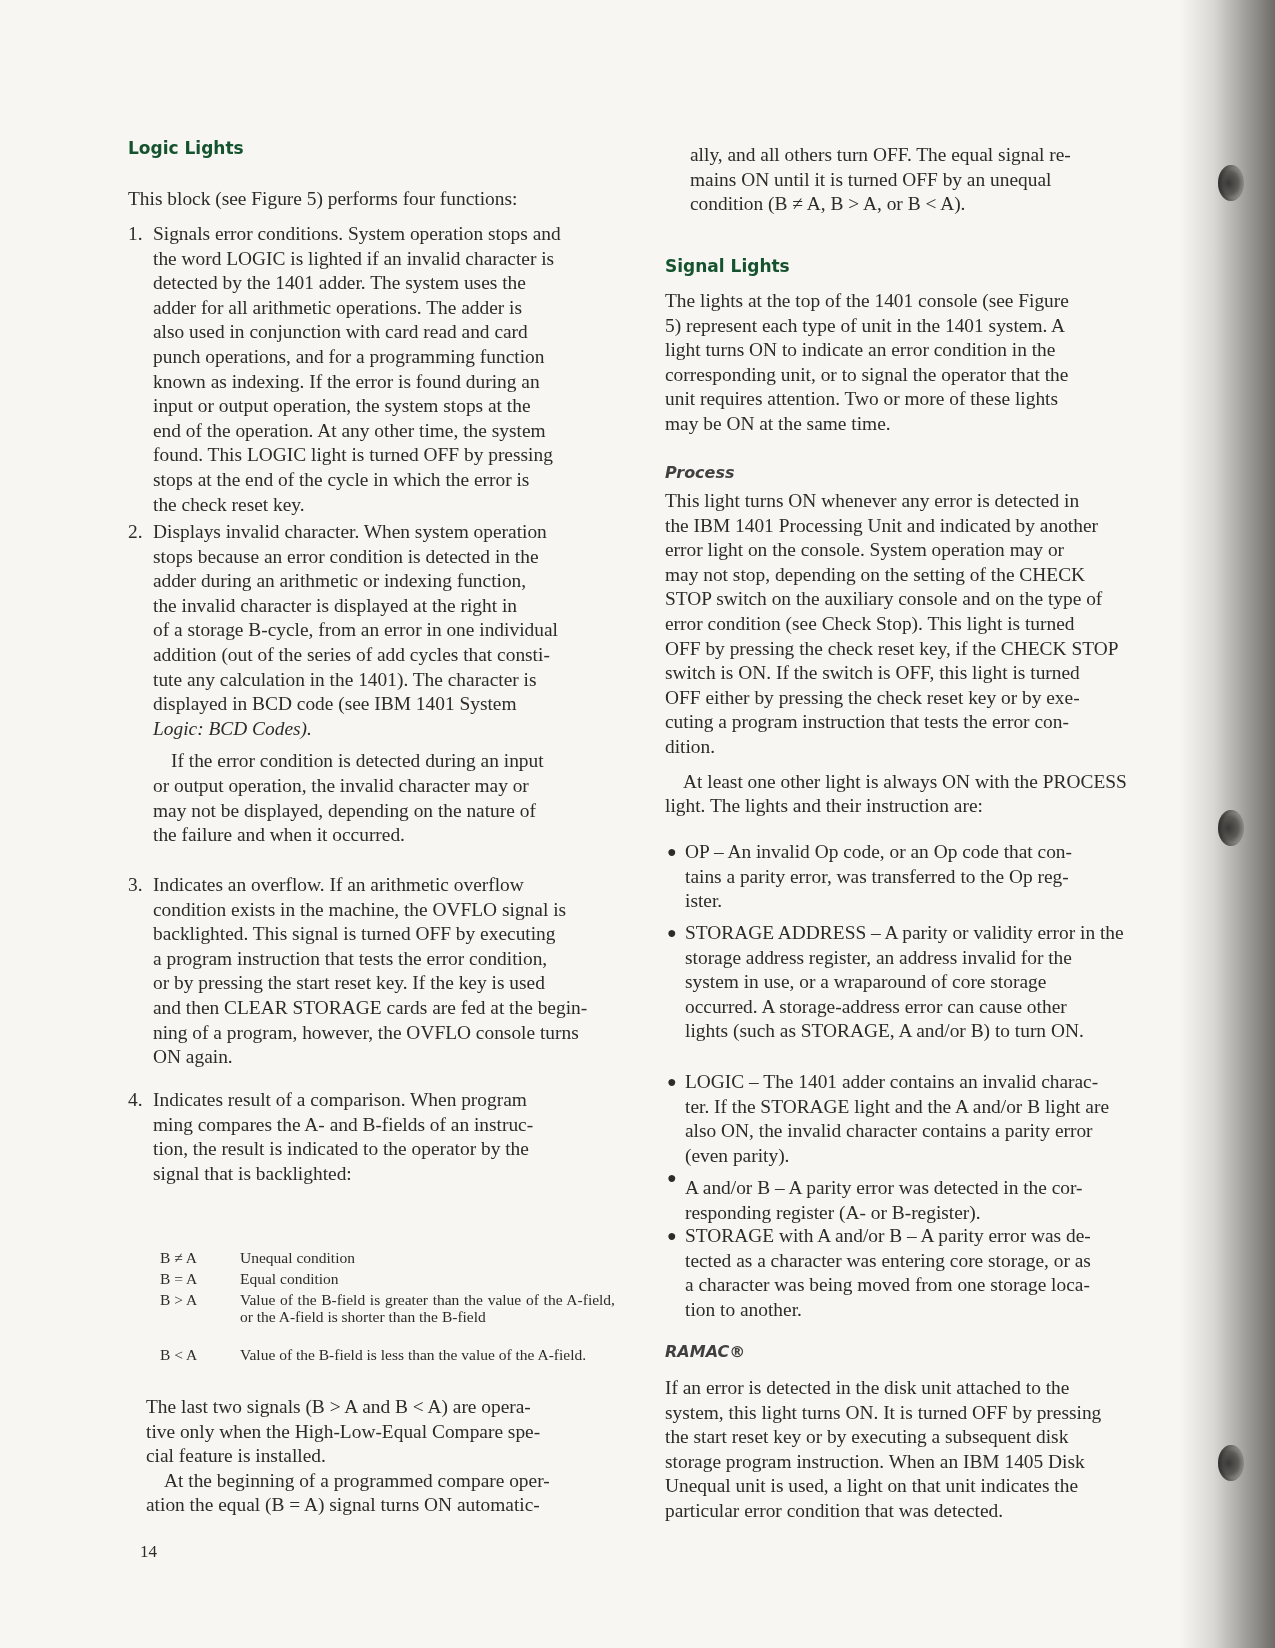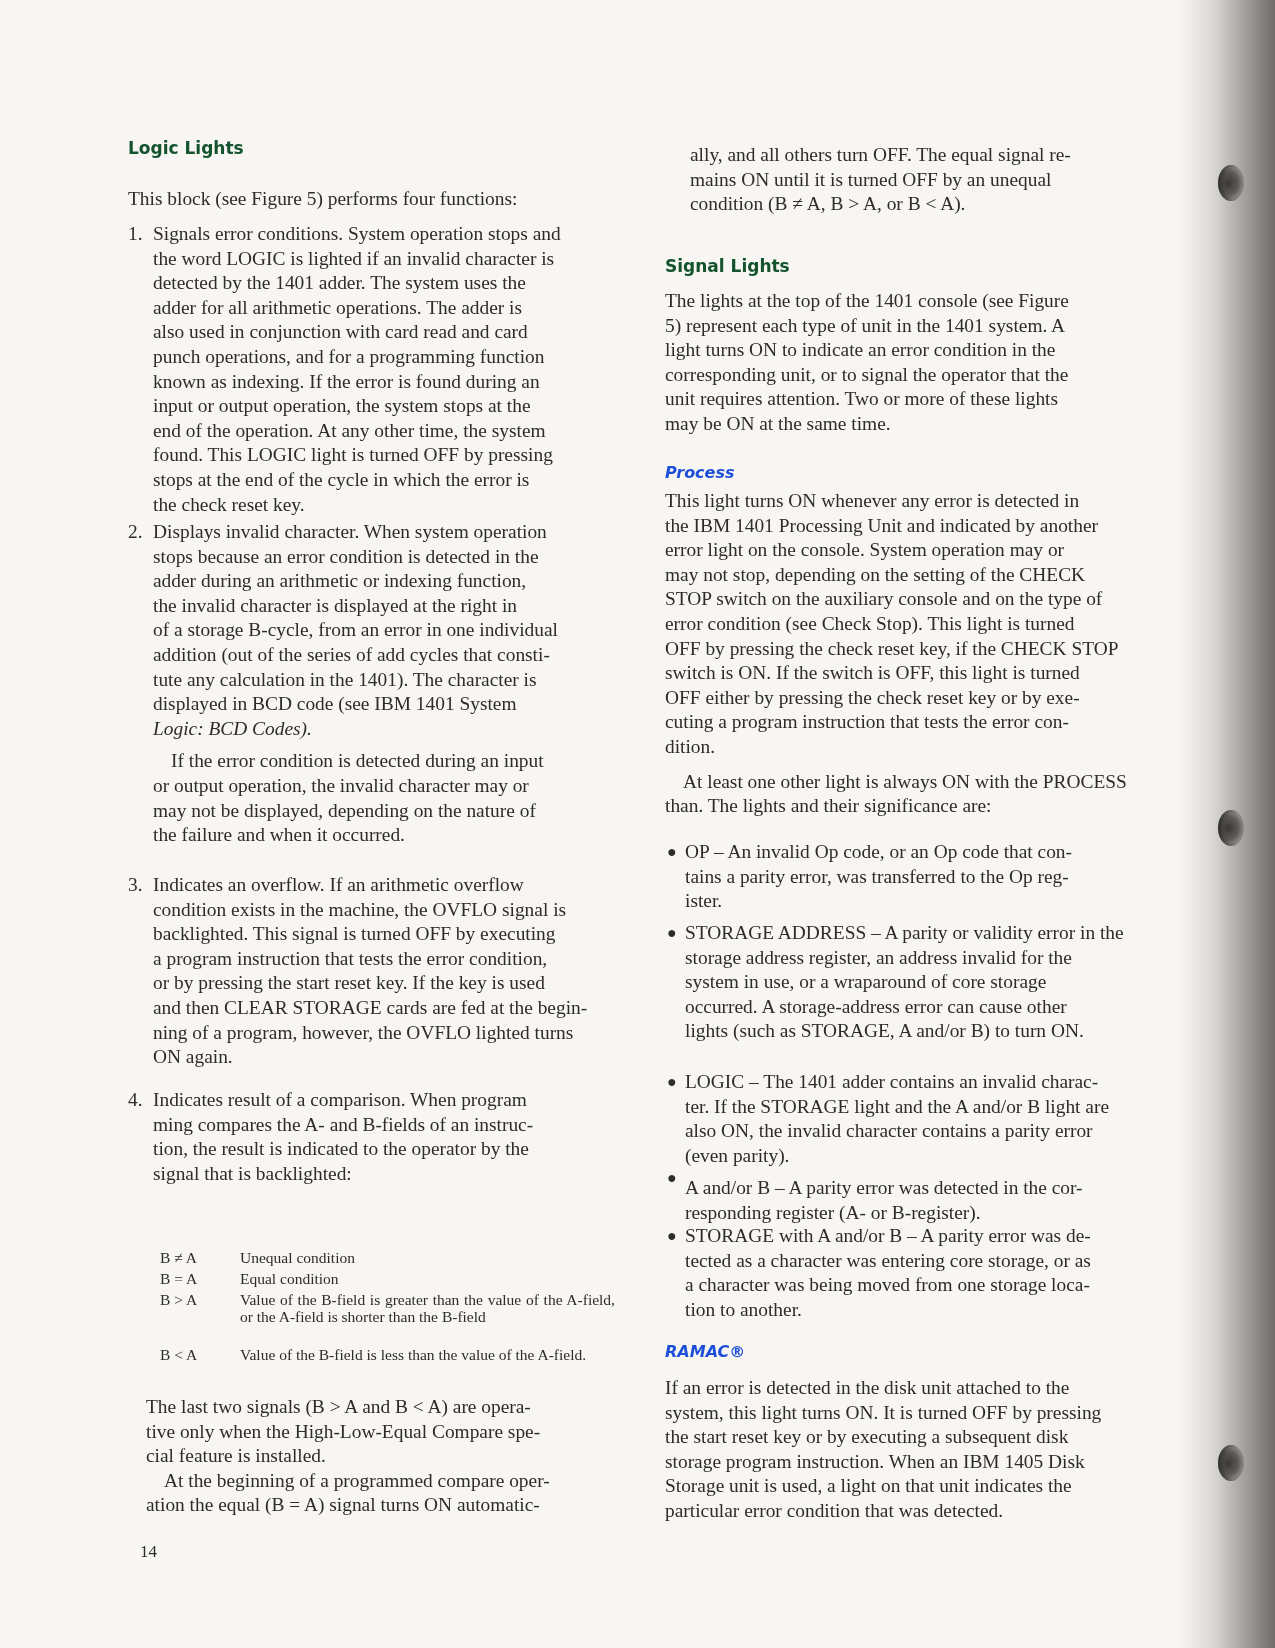--- a/index.html
+++ b/index.html
@@ -22,21 +22,21 @@
   .col-left { left: 128px; width: 498px; }
   .col-right { left: 660px; width: 503px; }
 
   .section-heading {
     font-family: "DejaVu Sans", "Liberation Sans", sans-serif;
     font-weight: bold; font-size: 17px; color: #14532d; margin: 0;
     position: absolute;
   }
   .sub-heading {
     font-family: "DejaVu Sans", "Liberation Sans", sans-serif;
-    font-style: italic; font-size: 16px; color: #1d4ed8; margin: 0; position: absolute;
+    font-style: italic; font-size: 16px; color: #404040; margin: 0; position: absolute;
   }
   .sub-heading.bold { font-weight: bold; }
   .p {
     position: absolute; margin: 0;
     font-size: 19.4px; line-height: 24.6px; text-align: justify;
   }
   .item-num { position: absolute; font-size: 19.4px; line-height: 24.6px; }
   .bullet { position: absolute; font-size: 16px; line-height: 24.6px; }
   .cmp-table { position: absolute; font-size: 15.5px; line-height: 16.5px; }
   .cmp-row { position: absolute; left: 0; width: 460px; }
@@ -91,21 +91,21 @@
   </div>
 
   <span class="item-num" style="top:873px; left:0;">3.</span>
   <div class="p" style="top:873px; left:25px; width:470px;">
     <div>Indicates an overflow. If an arithmetic overflow</div>
     <div>condition exists in the machine, the OVFLO signal is</div>
     <div>backlighted. This signal is turned OFF by executing</div>
     <div>a program instruction that tests the error condition,</div>
     <div>or by pressing the start reset key. If the key is used</div>
     <div>and then CLEAR STORAGE cards are fed at the begin-</div>
-    <div>ning of a program, however, the OVFLO lighted turns</div>
+    <div>ning of a program, however, the OVFLO console turns</div>
     <div>ON again.</div>
   </div>
 
   <span class="item-num" style="top:1088px; left:0;">4.</span>
   <div class="p" style="top:1088px; left:25px; width:470px;">
     <div>Indicates result of a comparison. When program</div>
     <div>ming compares the A- and B-fields of an instruc-</div>
     <div>tion, the result is indicated to the operator by the</div>
     <div>signal that is backlighted:</div>
   </div>
@@ -163,21 +163,21 @@
     <div>may not stop, depending on the setting of the CHECK</div>
     <div>STOP switch on the auxiliary console and on the type of</div>
     <div>error condition (see Check Stop). This light is turned</div>
     <div>OFF by pressing the check reset key, if the CHECK STOP</div>
     <div>switch is ON. If the switch is OFF, this light is turned</div>
     <div>OFF either by pressing the check reset key or by exe-</div>
     <div>cuting a program instruction that tests the error con-</div>
     <div>dition.</div>
     <div style="height:10px"></div>
     <div style="text-indent:18px">At least one other light is always ON with the PROCESS</div>
-    <div>than. The lights and their significance are:</div>
+    <div>light. The lights and their instruction are:</div>
   </div>
 
   <span class="bullet" style="top:840px; left:7px;">●</span>
   <div class="p" style="top:840px; left:25px; width:478px;">
     <div>OP – An invalid Op code, or an Op code that con-</div>
     <div>tains a parity error, was transferred to the Op reg-</div>
     <div>ister.</div>
   </div>
 
   <span class="bullet" style="top:921px; left:7px;">●</span>
@@ -210,18 +210,18 @@
     <div>a character was being moved from one storage loca-</div>
     <div>tion to another.</div>
   </div>
 
   <h4 class="sub-heading bold" style="top:1342px; left:5px;">RAMAC®</h4>
   <div class="p" style="top:1376px; left:5px; width:498px;">
     <div>If an error is detected in the disk unit attached to the</div>
     <div>system, this light turns ON. It is turned OFF by pressing</div>
     <div>the start reset key or by executing a subsequent disk</div>
     <div>storage program instruction. When an IBM 1405 Disk</div>
-    <div>Storage unit is used, a light on that unit indicates the</div>
+    <div>Unequal unit is used, a light on that unit indicates the</div>
     <div>particular error condition that was detected.</div>
   </div>
 </div>
 
 <span class="page-number">14</span>
 
 </body></html>

